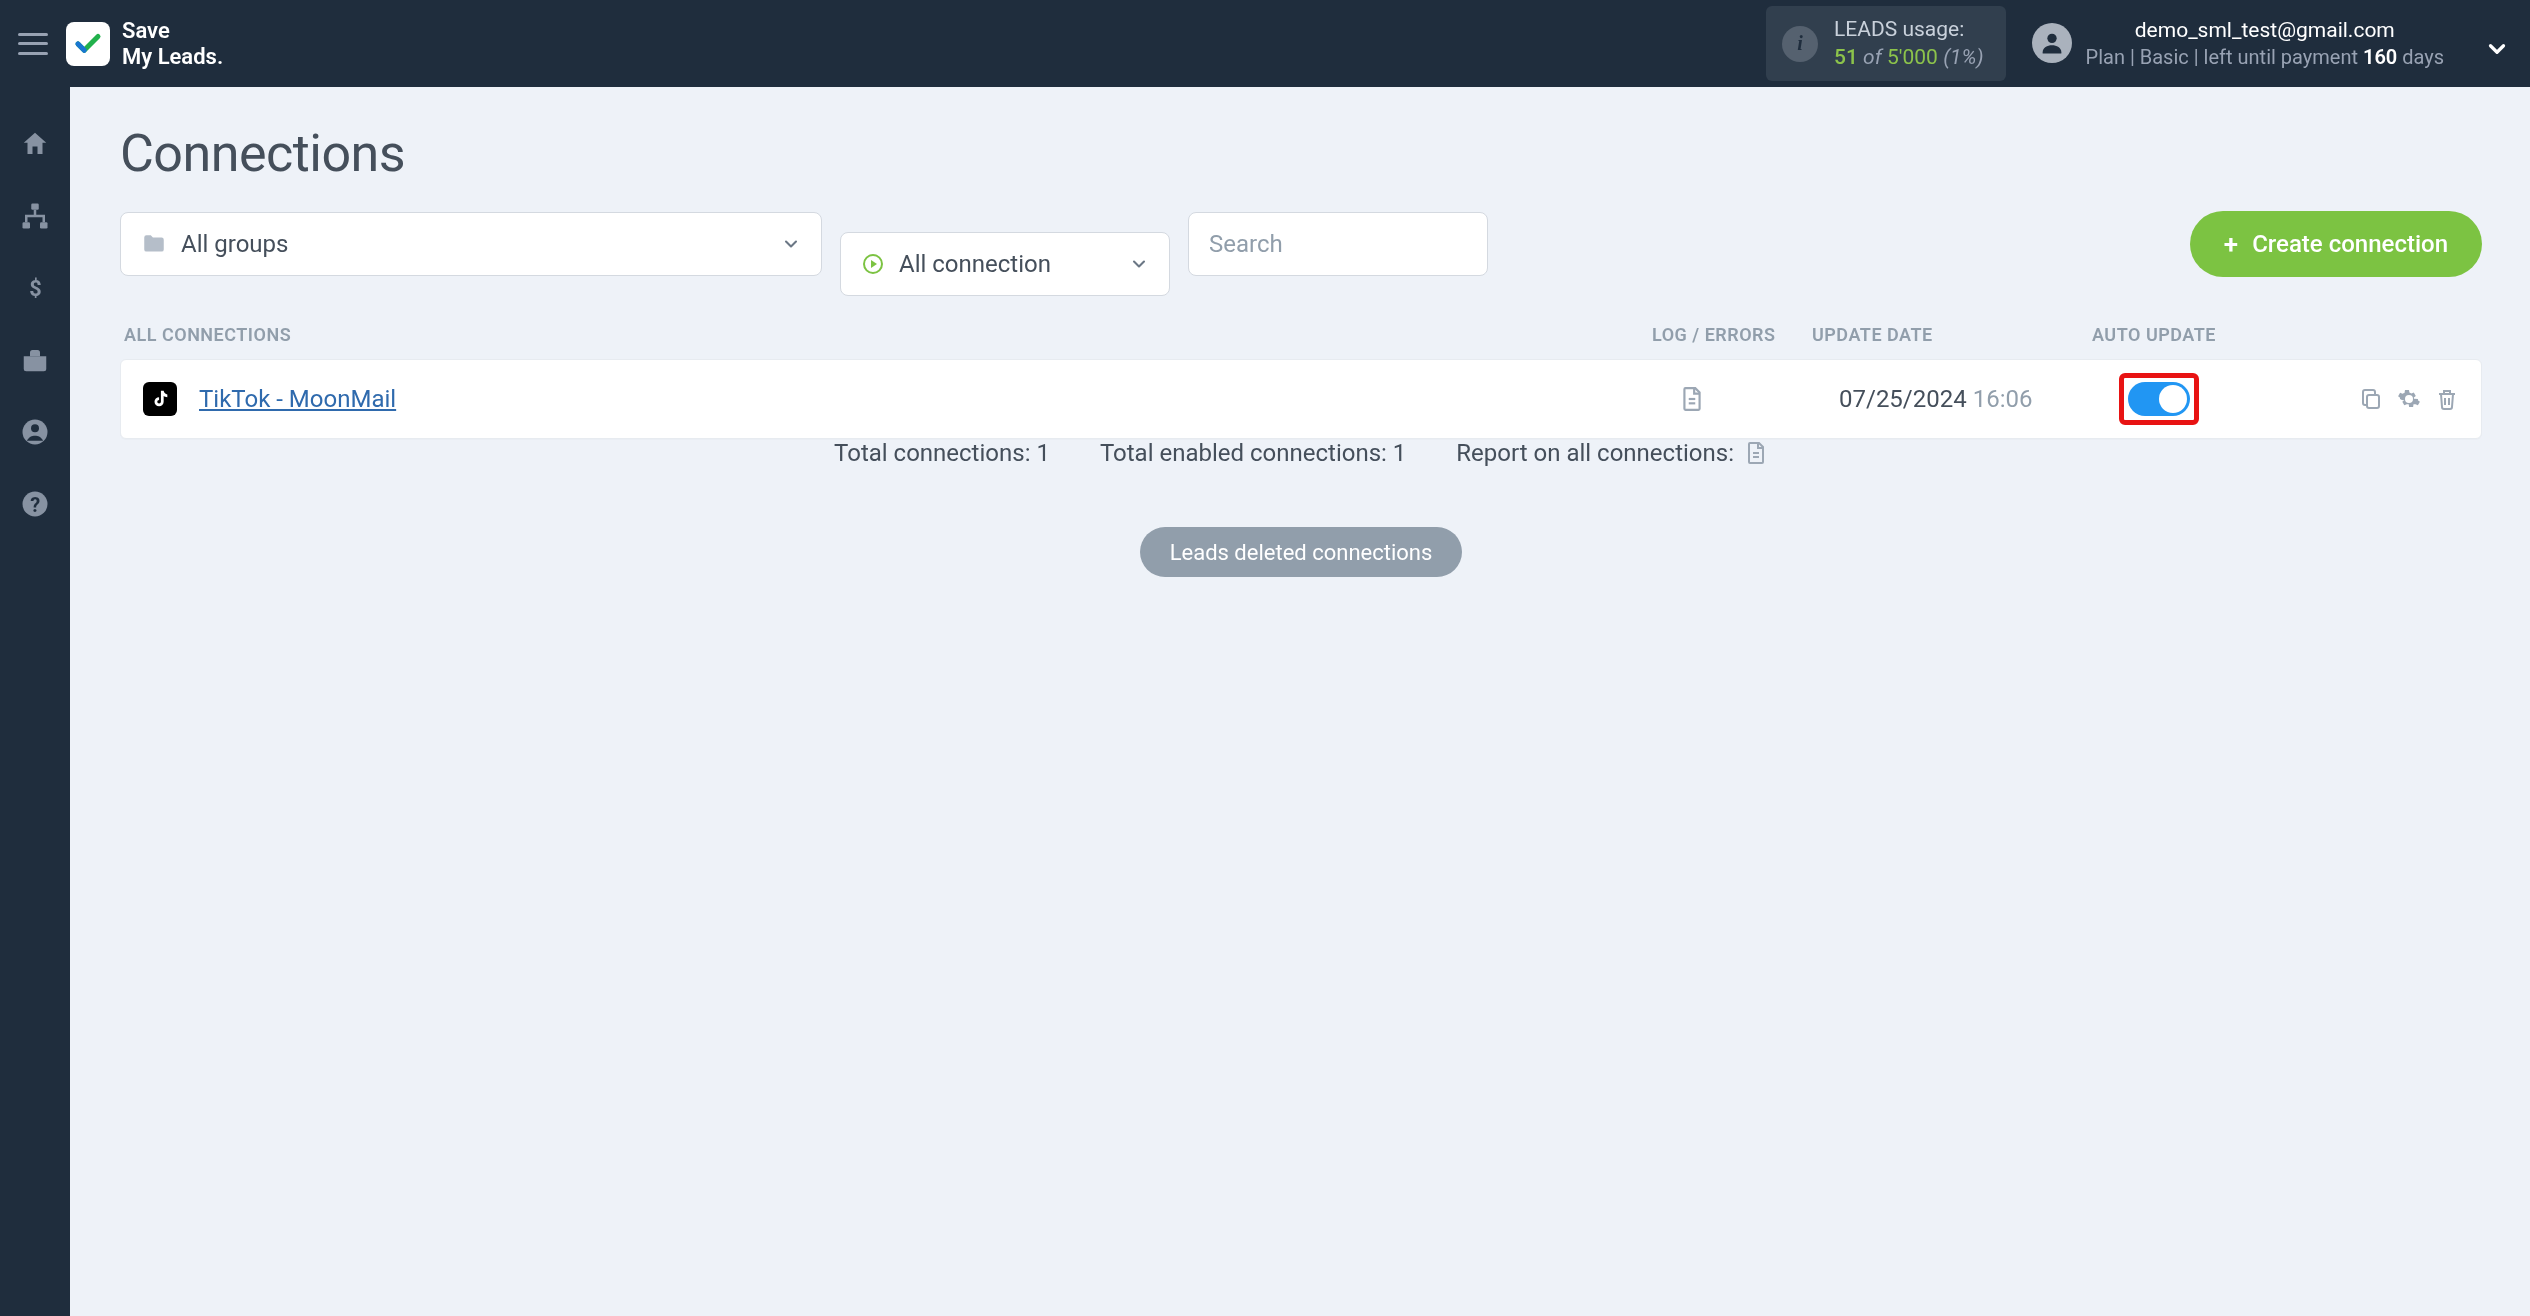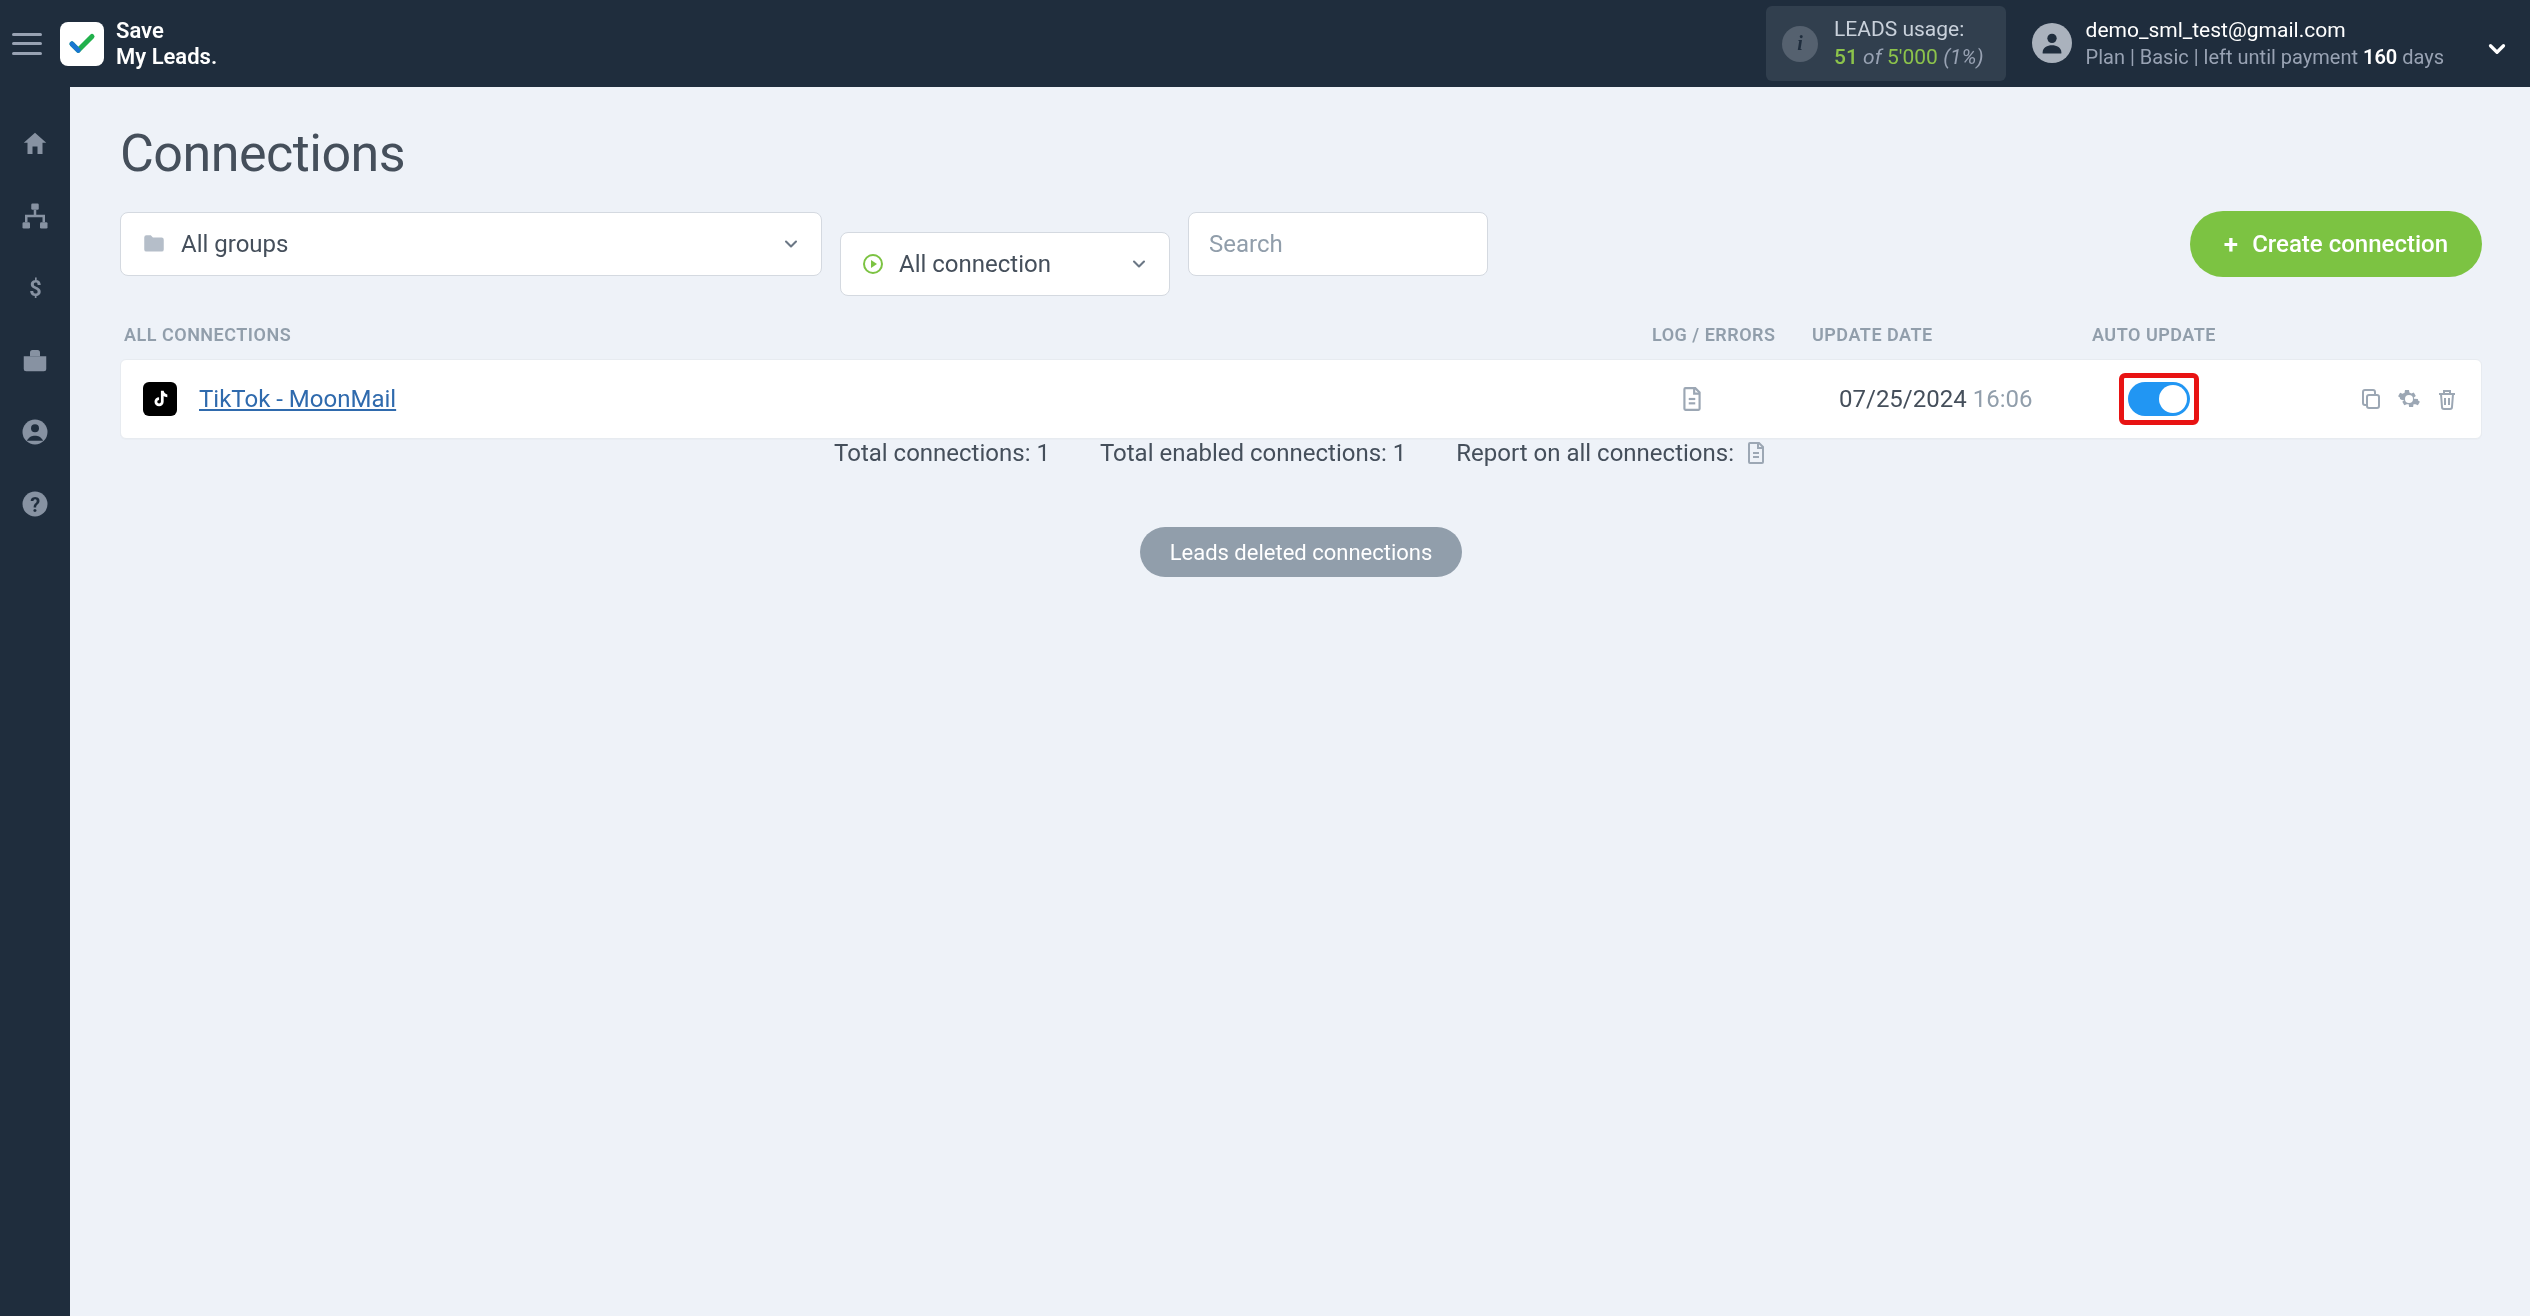--- a/index.html
+++ b/index.html
@@ -22,21 +22,21 @@
   *{box-sizing:border-box;font-family:-apple-system,BlinkMacSystemFont,"Segoe UI",Roboto,Helvetica,Arial,sans-serif;}
   html,body{margin:0;padding:0;height:100%;background:var(--page-bg);}
   body{min-height:1316px;}
 
   
   .topbar{
     background:var(--dark-navy);
     height:87px;
     display:flex;
     align-items:center;
-    padding:0 20px 0 12px;
+    padding:0 20px 0 18px;
     color:#fff;
     position:relative;
   }
   .hamburger{width:30px;height:22px;display:flex;flex-direction:column;justify-content:space-between;cursor:pointer;margin-right:18px;}
   .hamburger span{display:block;height:3px;background:#98a2b3;border-radius:2px;}
   .logo-wrap{display:flex;align-items:center;gap:12px;}
   .logo-box{width:44px;height:44px;border-radius:8px;background:#fff;display:flex;align-items:center;justify-content:center;}
   .logo-text{font-size:22px;line-height:1.15;font-weight:600;color:#fff;}
   .topbar-spacer{flex:1;}
 
@@ -50,21 +50,21 @@
   .info-circle{width:36px;height:36px;border-radius:50%;background:#55616f;display:flex;align-items:center;justify-content:center;font-size:20px;font-weight:bold;color:#1f2d3d;font-family:Georgia,serif;font-style:italic;}
   .leads-text{font-size:21px;line-height:1.3;color:#c9d1db;}
   .leads-line2{color:#98a2b3;}
   .leads-line2 .num{color:var(--green-bright);font-weight:500;}
   .leads-line2 .of{font-style:italic;}
   .leads-line2 .lim{color:var(--green-bright);}
   .leads-line2 .pct{font-style:italic;}
 
   .user-box{display:flex;align-items:center;gap:14px;}
   .avatar-circle{width:40px;height:40px;border-radius:50%;background:#aab2bd;display:flex;align-items:center;justify-content:center;}
-  .user-lines{font-size:21px;line-height:1.3;}
+  .user-lines{font-size:21px;line-height:1.3;text-align:center;}
   .user-email{color:#fff;}
   .user-plan{color:#98a2b3;font-size:20px;}
   .user-plan .days{color:#fff;font-weight:600;}
   .chevron-down-tb{margin-left:40px;color:#fff;font-size:30px;transform:translateY(5px);}
 
   
   .sidebar{
     position:absolute;left:0;top:87px;bottom:0;width:70px;
     background:var(--dark-navy);
     display:flex;flex-direction:column;align-items:center;

